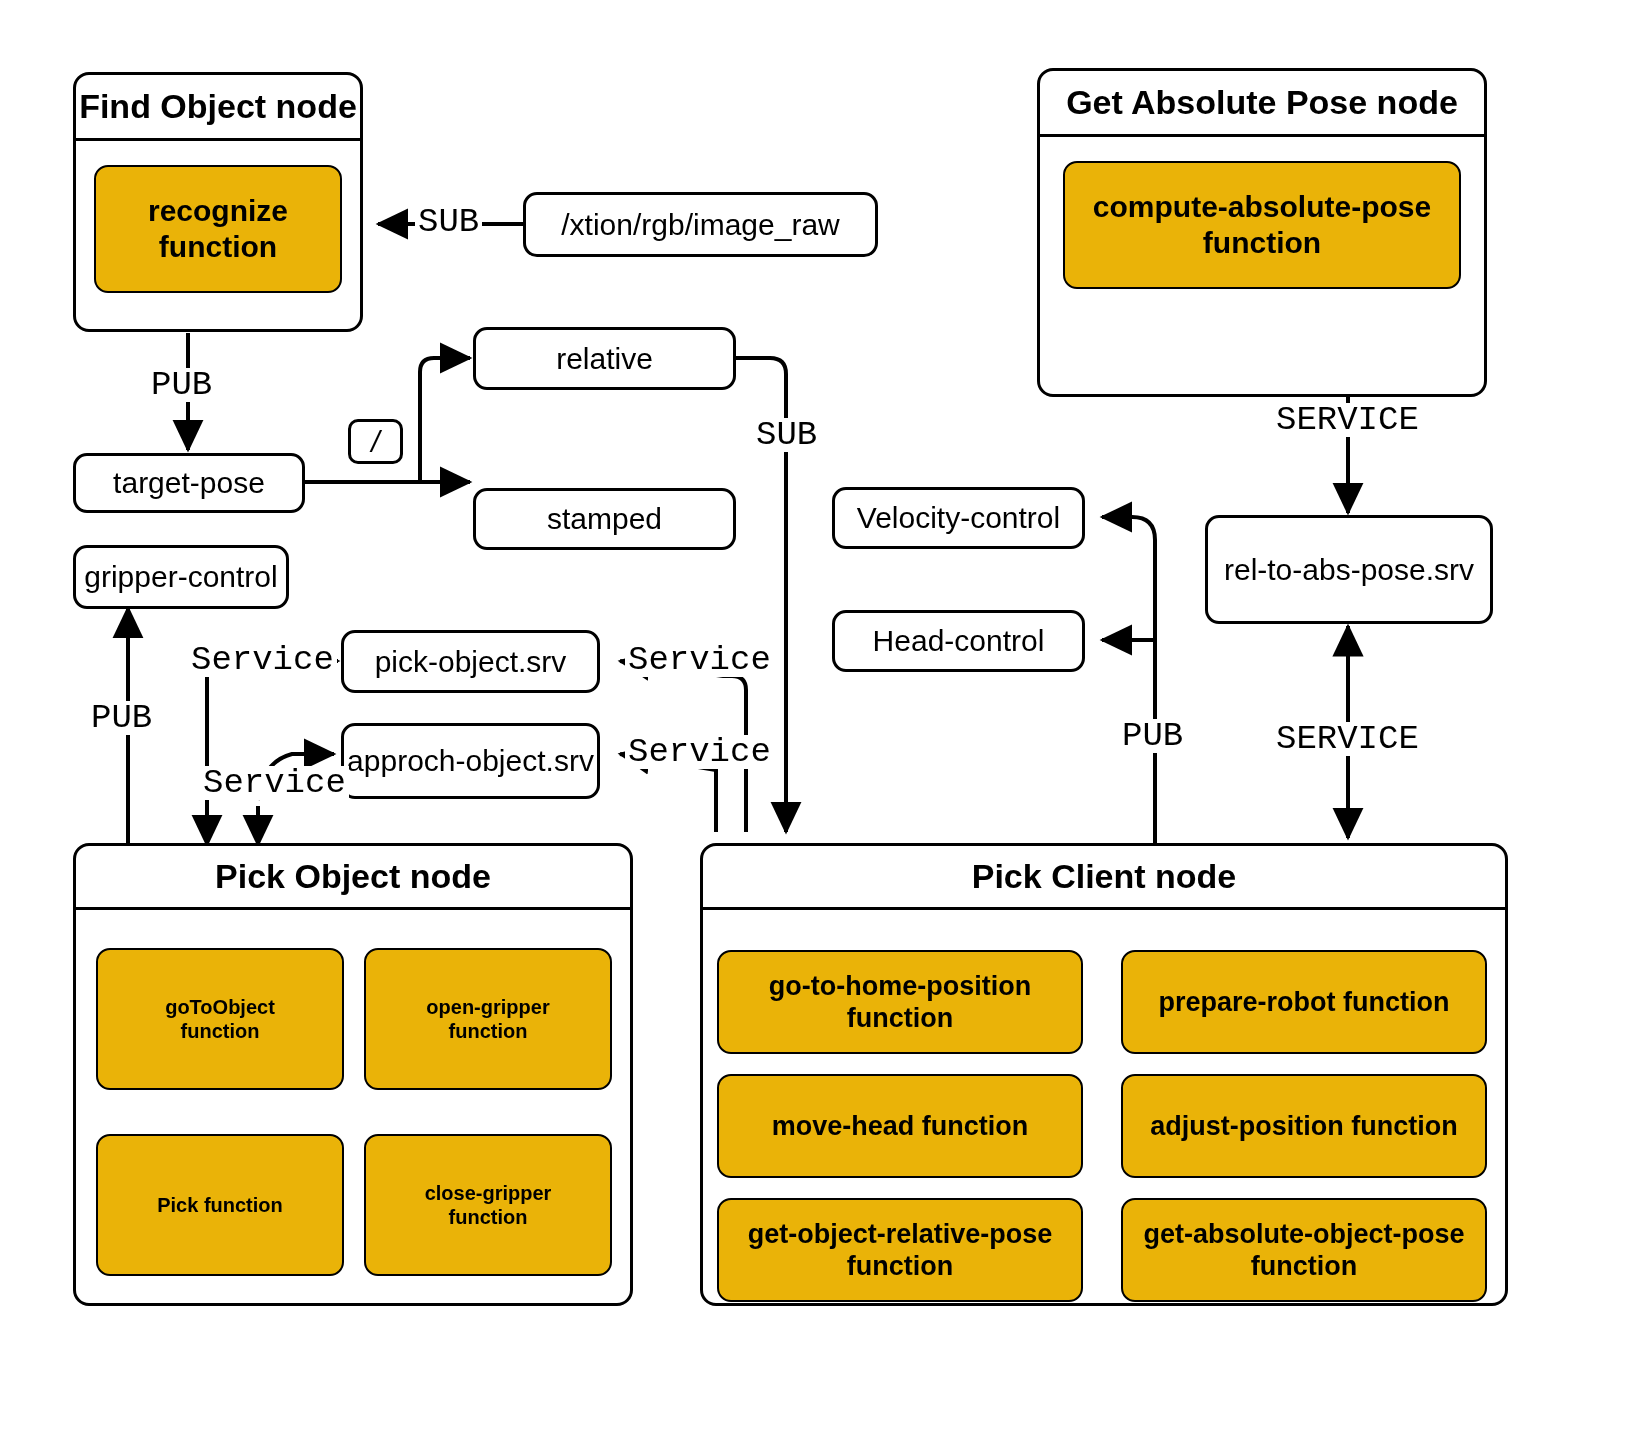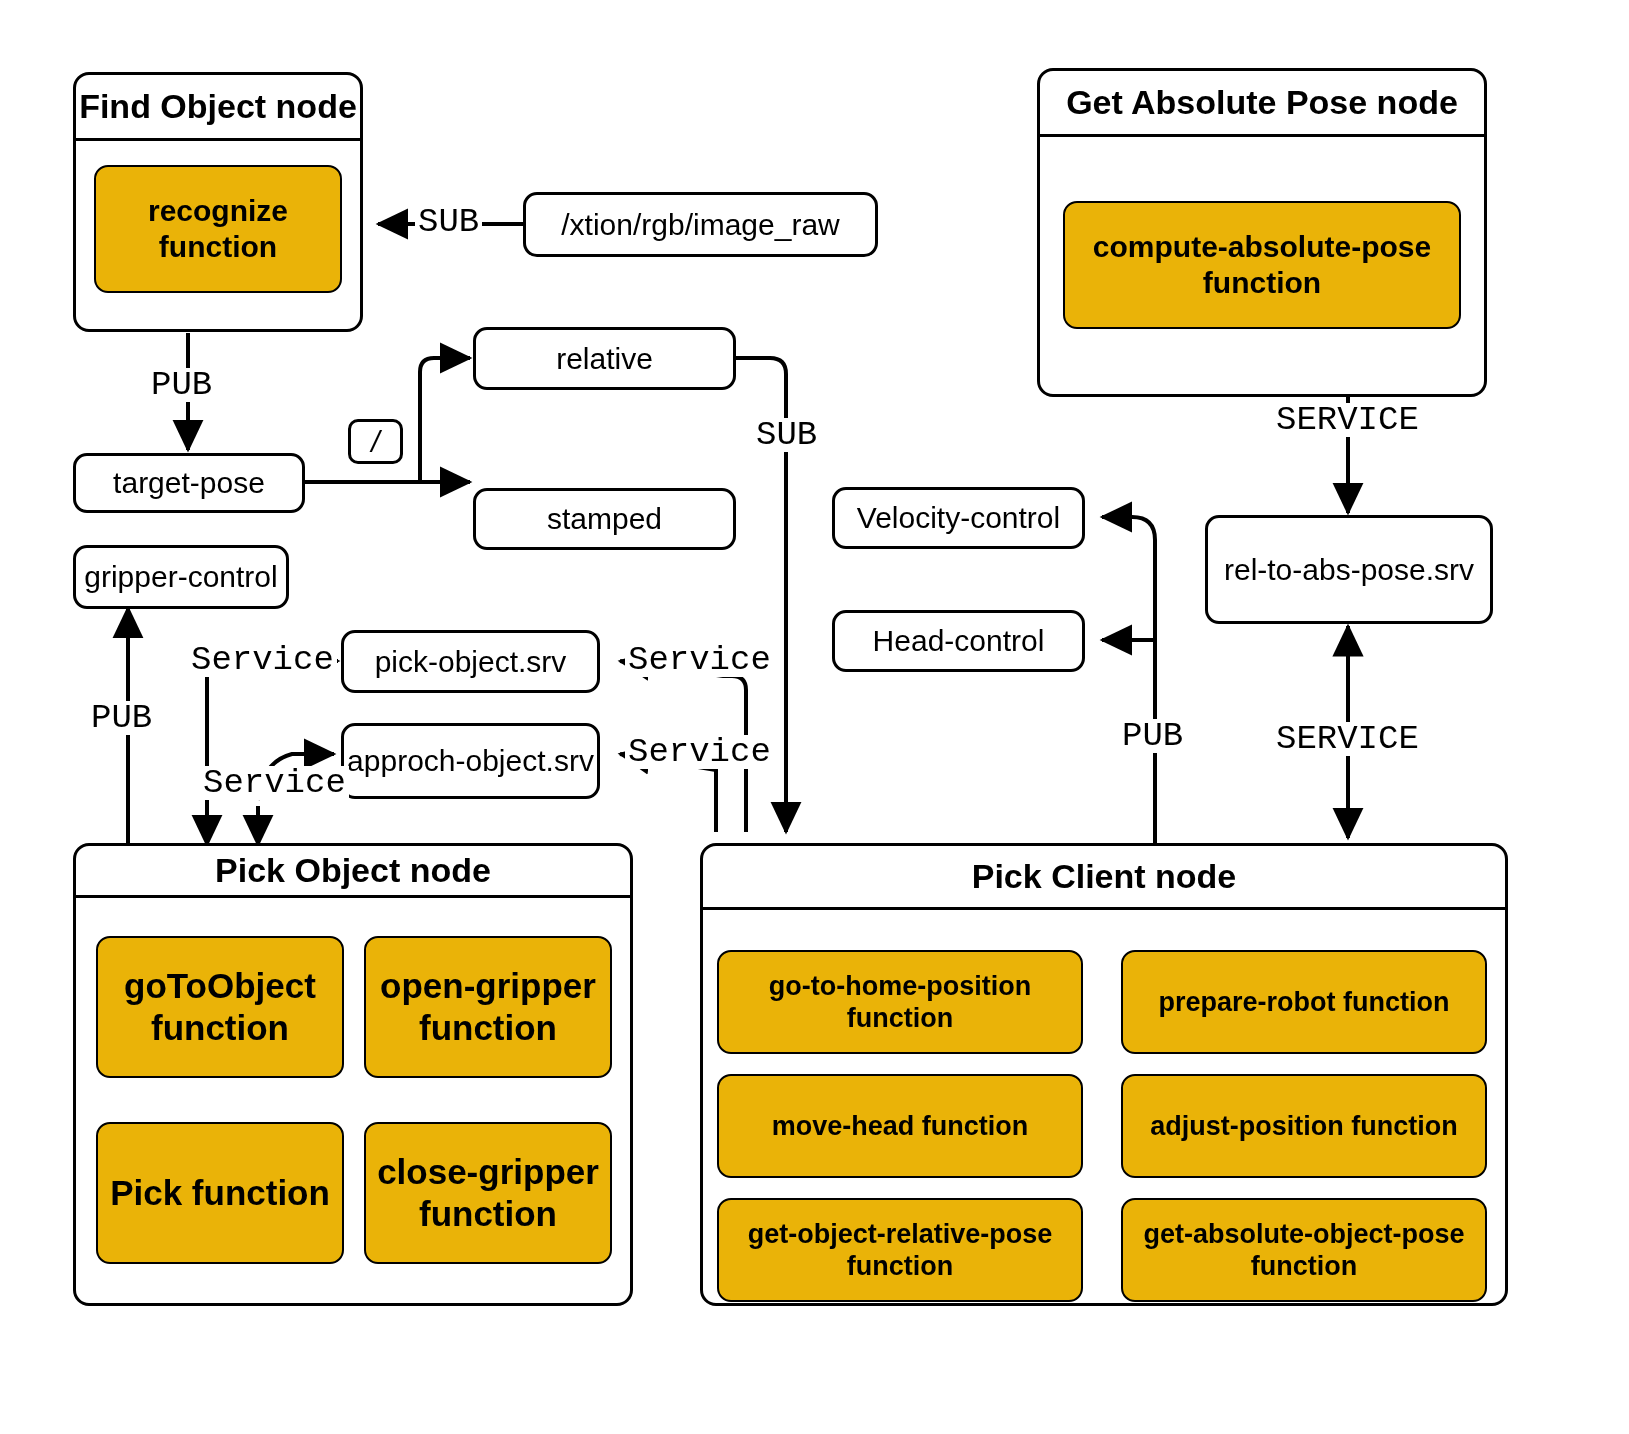--- a/index.html
+++ b/index.html
@@ -84,21 +84,21 @@
     position: absolute;
     background: #ffffff;
     padding: 0 3px;
     white-space: nowrap;
     line-height: 1;
     font-family: Liberation Mono, monospace;
   }
   
   .t34 { font-size: 34px; }
   .t30 { font-size: 30px; }
-  .t28 { font-size: 35px; }
+  .t28 { font-size: 20px; }
   .t27 { font-size: 27px; }
 </style>
 </head>
 <body>
 
 <div id="canvas">
 
   <svg class="edges" viewBox="0 0 1629 1434">
     <defs>
       <marker id="arrow" markerWidth="9" markerHeight="9" refX="7.6" refY="4.5" orient="auto" markerUnits="strokeWidth">
@@ -146,21 +146,21 @@
   <div class="node" style="left:73px; top:72px; width:290px; height:260px;">
     <div class="node-title t34" style="height:66px;">Find Object node</div>
     <div class="node-body">
       <div class="fn t30" style="left:18px; top:24px; width:248px; height:128px; flex-direction:column;">
         <span>recognize</span>
         <span>function</span>
       </div>
     </div>
   </div>
 
-  <div class="node" style="left:1037px; top:68px; width:450px; height:329px;gap:40px;">
+  <div class="node" style="left:1037px; top:68px; width:450px; height:329px;">
     <div class="node-title t34" style="height:66px;">Get Absolute Pose node</div>
     <div class="node-body">
       <div class="fn t30" style="left:23px; top:24px; width:398px; height:128px; flex-direction:column;">
         <span>compute-absolute-pose</span>
         <span>function</span>
       </div>
     </div>
   </div>
 
   <div class="box topic t30" style="left:523px; top:192px; width:355px; height:65px;">/xtion/rgb/image_raw</div>
@@ -179,21 +179,21 @@
 
   <div class="box topic t30" style="left:832px; top:487px; width:253px; height:62px;">Velocity-control</div>
 
   <div class="box topic t30" style="left:341px; top:630px; width:259px; height:63px;">pick-object.srv</div>
 
   <div class="box topic t30" style="left:341px; top:723px; width:259px; height:76px;">approch-object.srv</div>
 
   <div class="box topic t30" style="left:1205px; top:515px; width:288px; height:109px;">rel-to-abs-pose.srv</div>
 
   <div class="node" style="left:73px; top:843px; width:560px; height:463px;">
-    <div class="node-title t34" style="height:52px;">Pick Object node</div>
+    <div class="node-title t34" style="height:64px;">Pick Object node</div>
     <div class="node-body">
       <div class="fn t28" style="left:20px; top:38px; width:248px; height:142px; flex-direction:column;">
         <span>goToObject</span>
         <span>function</span>
       </div>
       <div class="fn t28" style="left:288px; top:38px; width:248px; height:142px; flex-direction:column;">
         <span>open-gripper</span>
         <span>function</span>
       </div>
       <div class="fn t28" style="left:20px; top:224px; width:248px; height:142px; flex-direction:column;">

